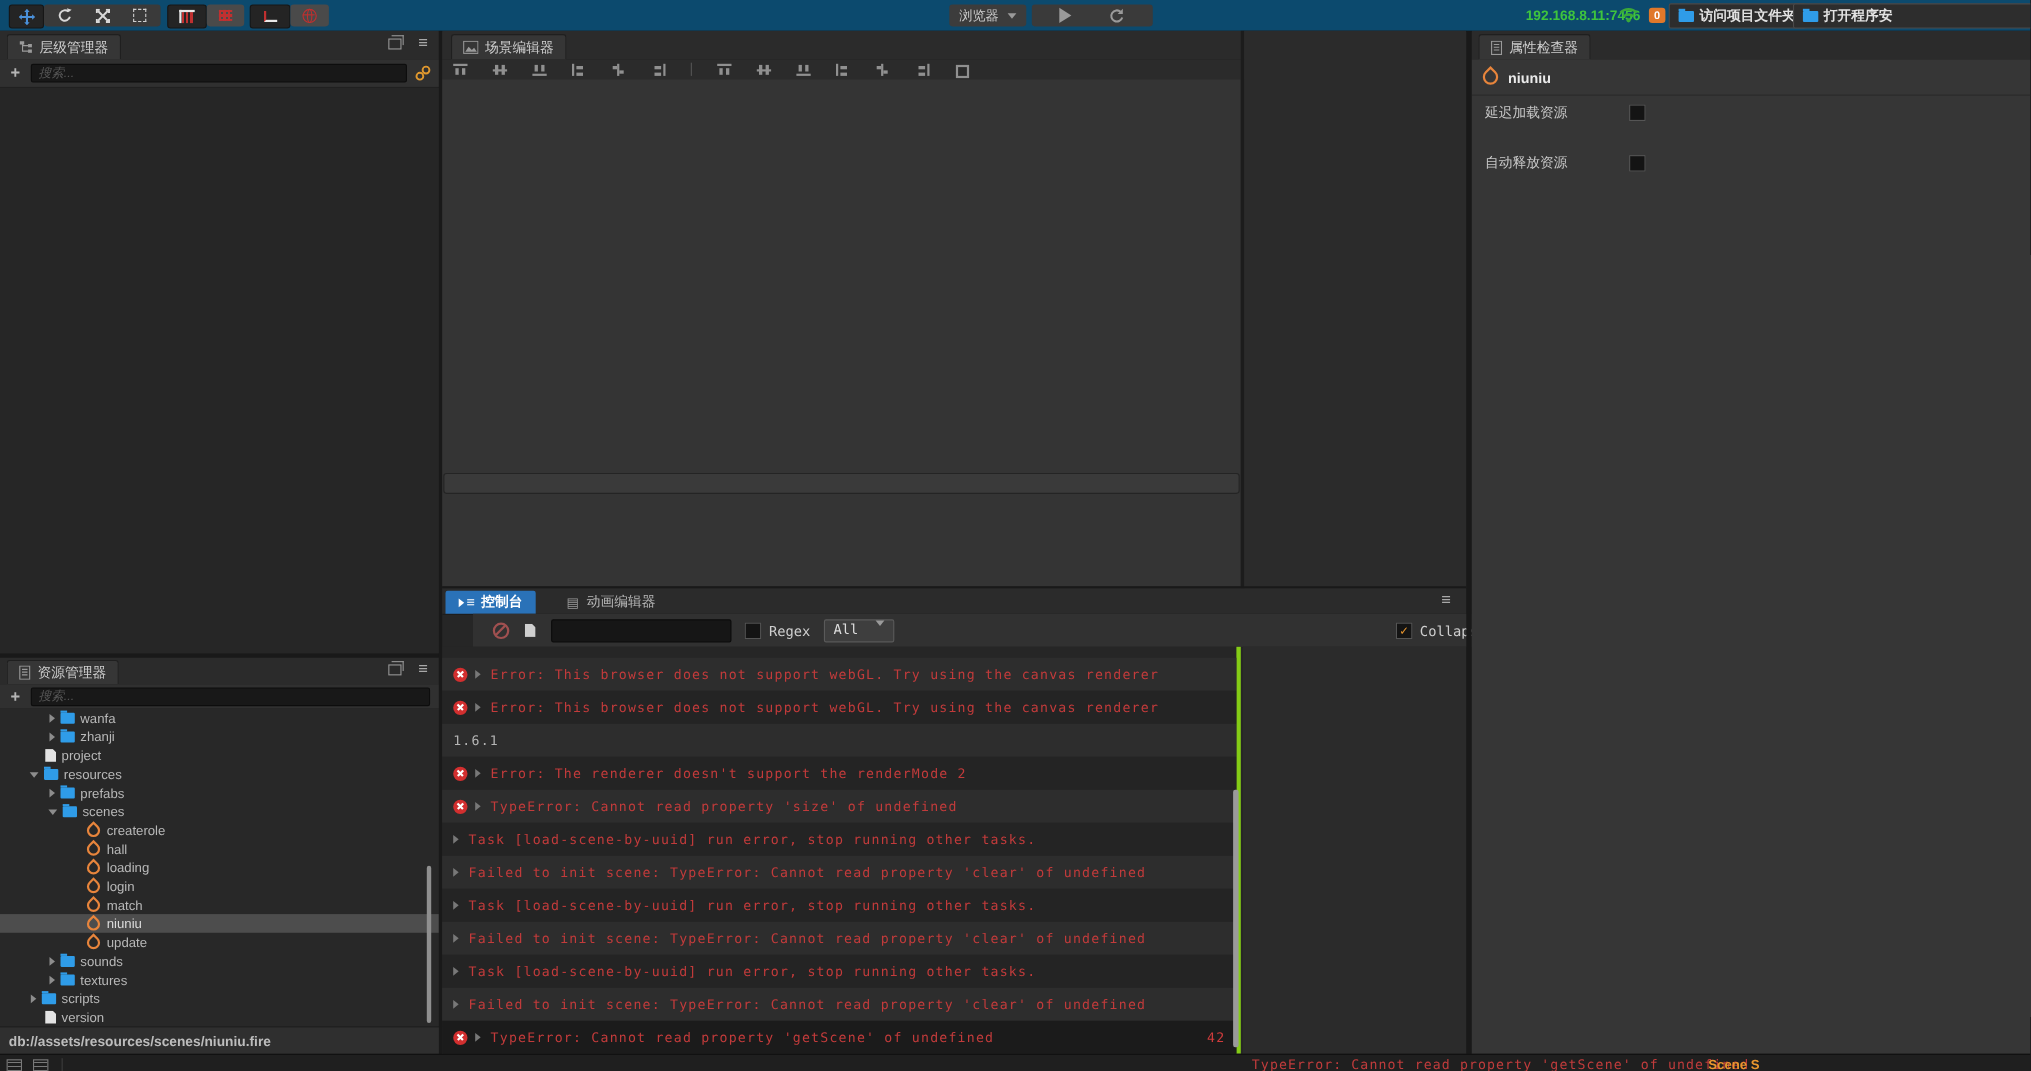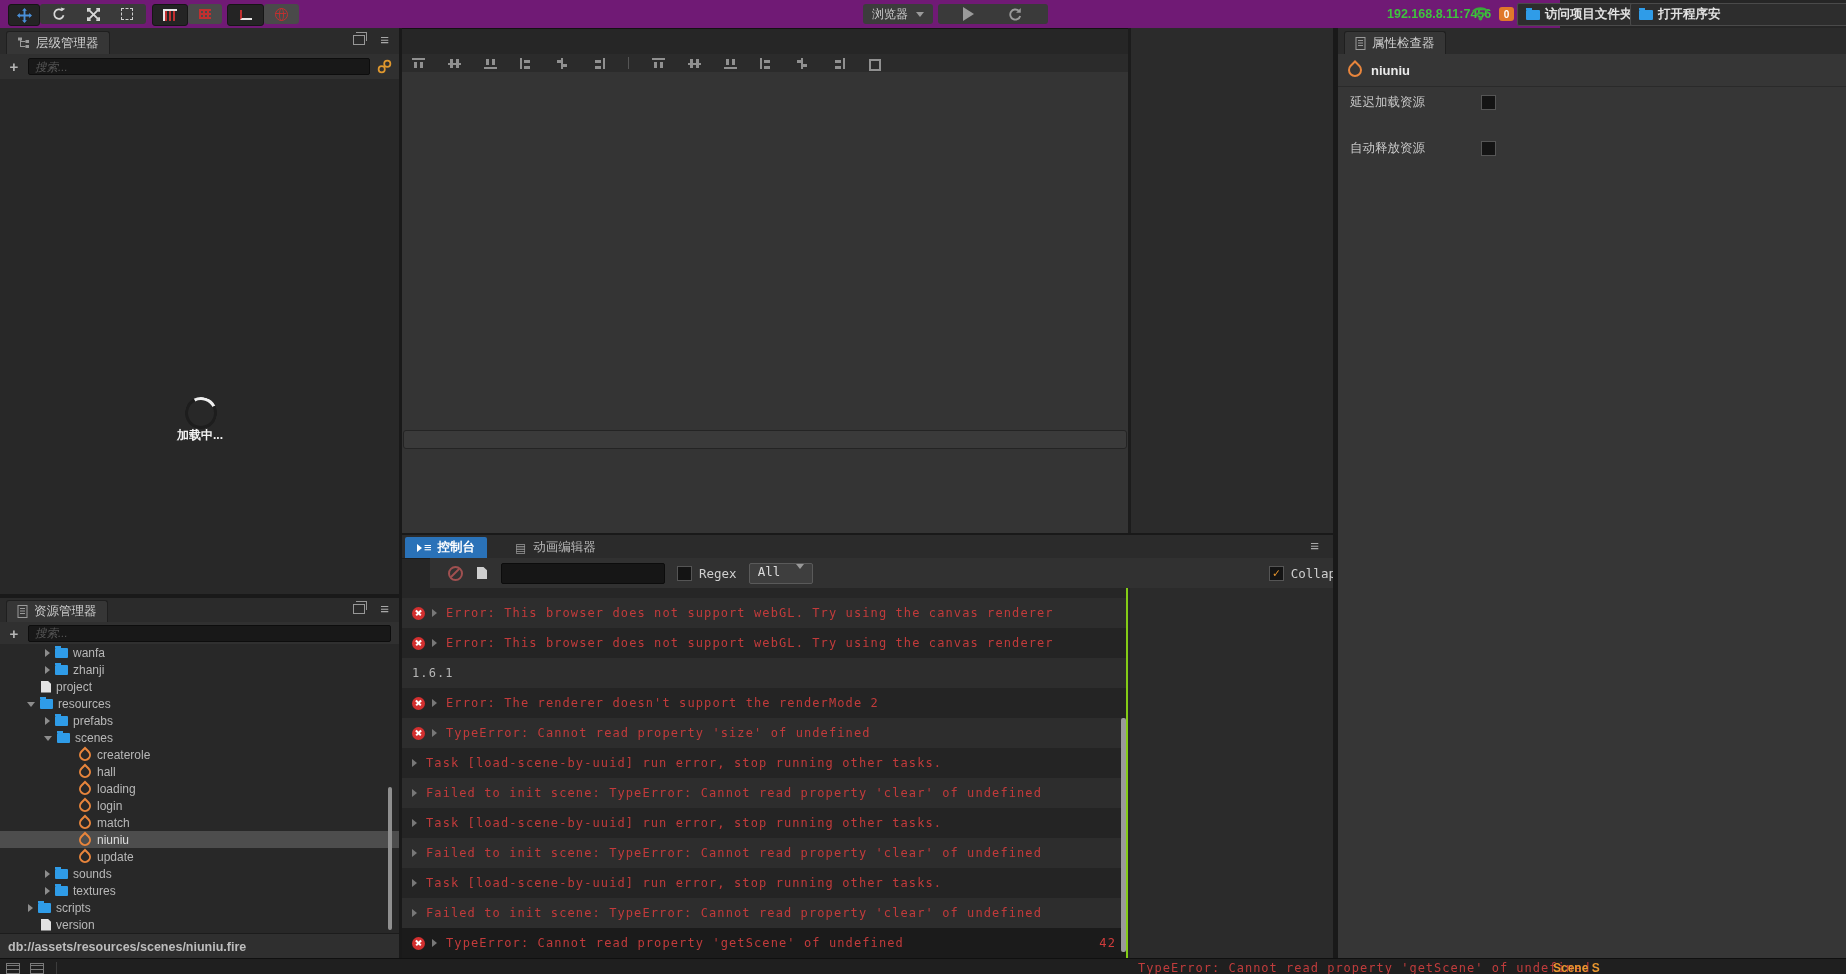--- a/index.html
+++ b/index.html
@@ -1,20 +1,20 @@
 <!DOCTYPE html>
 <html><head>
 <meta charset="utf-8">
 <style>
   html,body{margin:0;padding:0;background:#1a1a1a;}
   .app{position:relative;width:1846px;height:974px;overflow:hidden;background:#262626;
        font-family:"Liberation Sans","DejaVu Sans",sans-serif;color:#c8c8c8;font-size:12px;}
   .abs{position:absolute;}
   
-  .topbar{left:0;top:0;width:1560px;height:28px;background:#701a75;border-bottom:1px solid #121212;}
+  .topbar{left:0;top:0;width:1846px;height:28px;background:#0c4a6e;border-bottom:1px solid #121212;}
   .tbtn{position:absolute;top:4px;height:20px;border-radius:3px;display:flex;align-items:center;justify-content:center;}
   .tb-dark{background:#242424;border:1px solid #161616;}
   .tb-group{background:#3a3a3a;}
   .tb-light{background:#4a4a4a;}
   .tick{width:34px;height:20px;display:flex;align-items:center;justify-content:center;}
   .ic-rect{width:10px;height:10px;border:1px dashed #cfcfcf;}
   .ic-grid1{width:12px;height:10px;border-left:2px solid #e8e8e8;border-top:2px solid #e8e8e8;
      background:repeating-linear-gradient(90deg,#c03030 0 2px,transparent 2px 4px);}
   .ic-grid2{width:12px;height:10px;
      background:repeating-linear-gradient(90deg,#c03030 0 2px,transparent 2px 4px),
@@ -85,21 +85,21 @@
   .anim-glyph{color:#9a9a9a;font-size:12px;line-height:10px;}
   .filterbar{position:absolute;background:#313131;border-bottom:1px solid #242424;display:flex;align-items:center;
              font-family:"DejaVu Sans Mono","Liberation Mono",monospace;font-size:12.5px;color:#cfcfcf;}
   .clear-ico{width:11px;height:11px;border:2px solid #a05050;border-radius:50%;position:relative;flex:none;}
   .clear-ico::before{content:'';position:absolute;left:-1px;top:4.5px;width:12px;height:2px;background:#a05050;transform:rotate(-45deg);}
   .page-ico{width:10px;height:12px;background:#cfcfcf;clip-path:polygon(0 0,65% 0,100% 28%,100% 100%,0 100%);flex:none;}
   .coninput{width:158px;height:17px;background:#161616;border:1px solid #0c0c0c;border-radius:2px;outline:none;color:#ccc;font-family:inherit;}
   .cbx{width:13px;height:13px;background:#141414;border:1px solid #555;display:flex;align-items:center;justify-content:center;flex:none;}
   .cbx.checked::after{content:'✓';color:#e8962e;font-size:12px;font-weight:bold;line-height:10px;}
   .ddl{display:flex;gap:16px;height:19px;background:#3e3e3e;border:1px solid #5a5a5a;border-radius:2px;padding:0 8px;color:#ddd;}
-  .loglist{position:absolute;background:#262626;border-right:2px solid #84cc16;padding-top:10px;box-sizing:border-box;}
+  .loglist{position:absolute;background:#262626;border-right:4px solid #84cc16;padding-top:10px;box-sizing:border-box;}
   .log-row{height:30px;display:flex;align-items:center;padding:0 10px;
            font-family:"DejaVu Sans Mono","Liberation Mono",monospace;font-size:12px;letter-spacing:1.1px;white-space:nowrap;}
   .log-odd{background:#2d2d2d;} .log-even{background:#242424;} .log-dark{background:#1b1b1b;}
   .x-ico{width:13px;height:13px;border-radius:50%;background:#d22f2f;position:relative;flex:none;margin-right:7px;}
   .x-ico::before,.x-ico::after{content:'';position:absolute;left:3px;top:5.7px;width:7px;height:1.6px;background:#fff;}
   .x-ico::before{transform:rotate(45deg);} .x-ico::after{transform:rotate(-45deg);}
   .log-arrow{width:0;height:0;border-left:5px solid #787878;border-top:4px solid transparent;border-bottom:4px solid transparent;flex:none;margin-right:9px;}
   .log-err{color:#c23b3b;} .log-info{color:#b5b5b5;}
   .log-badge{margin-left:auto;color:#d03c3c;}
   
@@ -203,24 +203,20 @@
     </div>
   </div>
   <div class="srow" style="left:0;top:54px;width:399px;height:25px;">
     <span class="plus">+</span>
     <input class="sinput" placeholder="搜索..." style="">
     <svg style="margin:0 7px;" width="15" height="15" viewBox="0 0 14 14">
       <circle cx="4.4" cy="9.6" r="2.9" fill="none" stroke="#e0982e" stroke-width="1.6"></circle>
       <circle cx="9.6" cy="4.4" r="2.9" fill="none" stroke="#e0982e" stroke-width="1.6"></circle>
     </svg>
   </div>
-  <div class="panelbody" style="left:0;top:79px;width:399px;height:515px;">
-    <div class="spinner"></div>
-    <div class="loadtxt">加载中...</div>
-  </div>
 
   <div class="gapv" style="left:0;top:594px;width:399px;height:4px;"></div>
   <div class="tabbar" style="left:0;top:598px;width:399px;height:24px;">
     <div class="ptab" style="left:6px;top:2px;height:21px;">
       <svg width="11" height="13" viewBox="0 0 11 13">
         <rect x="1" y="0.5" width="9" height="12" fill="none" stroke="#9a9a9a"></rect>
         <path d="M3 3.5h5M3 6h5M3 8.5h5" stroke="#9a9a9a"></path>
       </svg>
       <span>资源管理器</span>
     </div>
@@ -310,20 +306,32 @@
         <span class="file-ico"></span>
         <span>version</span>
       </div>
     </div>
   <div class="vscroll" style="left:388px;top:787px;width:4px;height:143px;"></div>
   <div class="statusbar" style="left:0;top:933px;width:399px;height:25px;">
     <span>db://assets/resources/scenes/niuniu.fire</span>
   </div>
 
   <div class="gapv" style="left:399px;top:28px;width:3px;height:946px;"></div>
+  <div class="tabbar" style="left:402px;top:28px;width:931px;height:26px;">
+    <div class="ptab" style="left:8px;">
+      <svg width="14" height="12" viewBox="0 0 14 12">
+        <rect x="0.5" y="0.5" width="13" height="11" fill="none" stroke="#9a9a9a"></rect>
+        <path d="M2 10l3-4.5 3 3 2-2 2.5 3.5z" fill="#9a9a9a"></path>
+      </svg>
+      <span>场景编辑器</span>
+    </div>
+    <div class="winbtns" style="left:1096px;">
+      <span class="menu-ico">≡</span>
+    </div>
+  </div>
   <div class="scene-toolbar" style="left:402px;top:54px;width:726px;height:18px;">
       <span class="ai ai-t"></span>
       <span class="ai ai-vm"></span>
       <span class="ai ai-b"></span>
       <span class="ai ai-l"></span>
       <span class="ai ai-hm"></span>
       <span class="ai ai-r"></span>
       <span class="vdiv"></span>
       <span class="ai ai-t"></span>
       <span class="ai ai-vm"></span>

